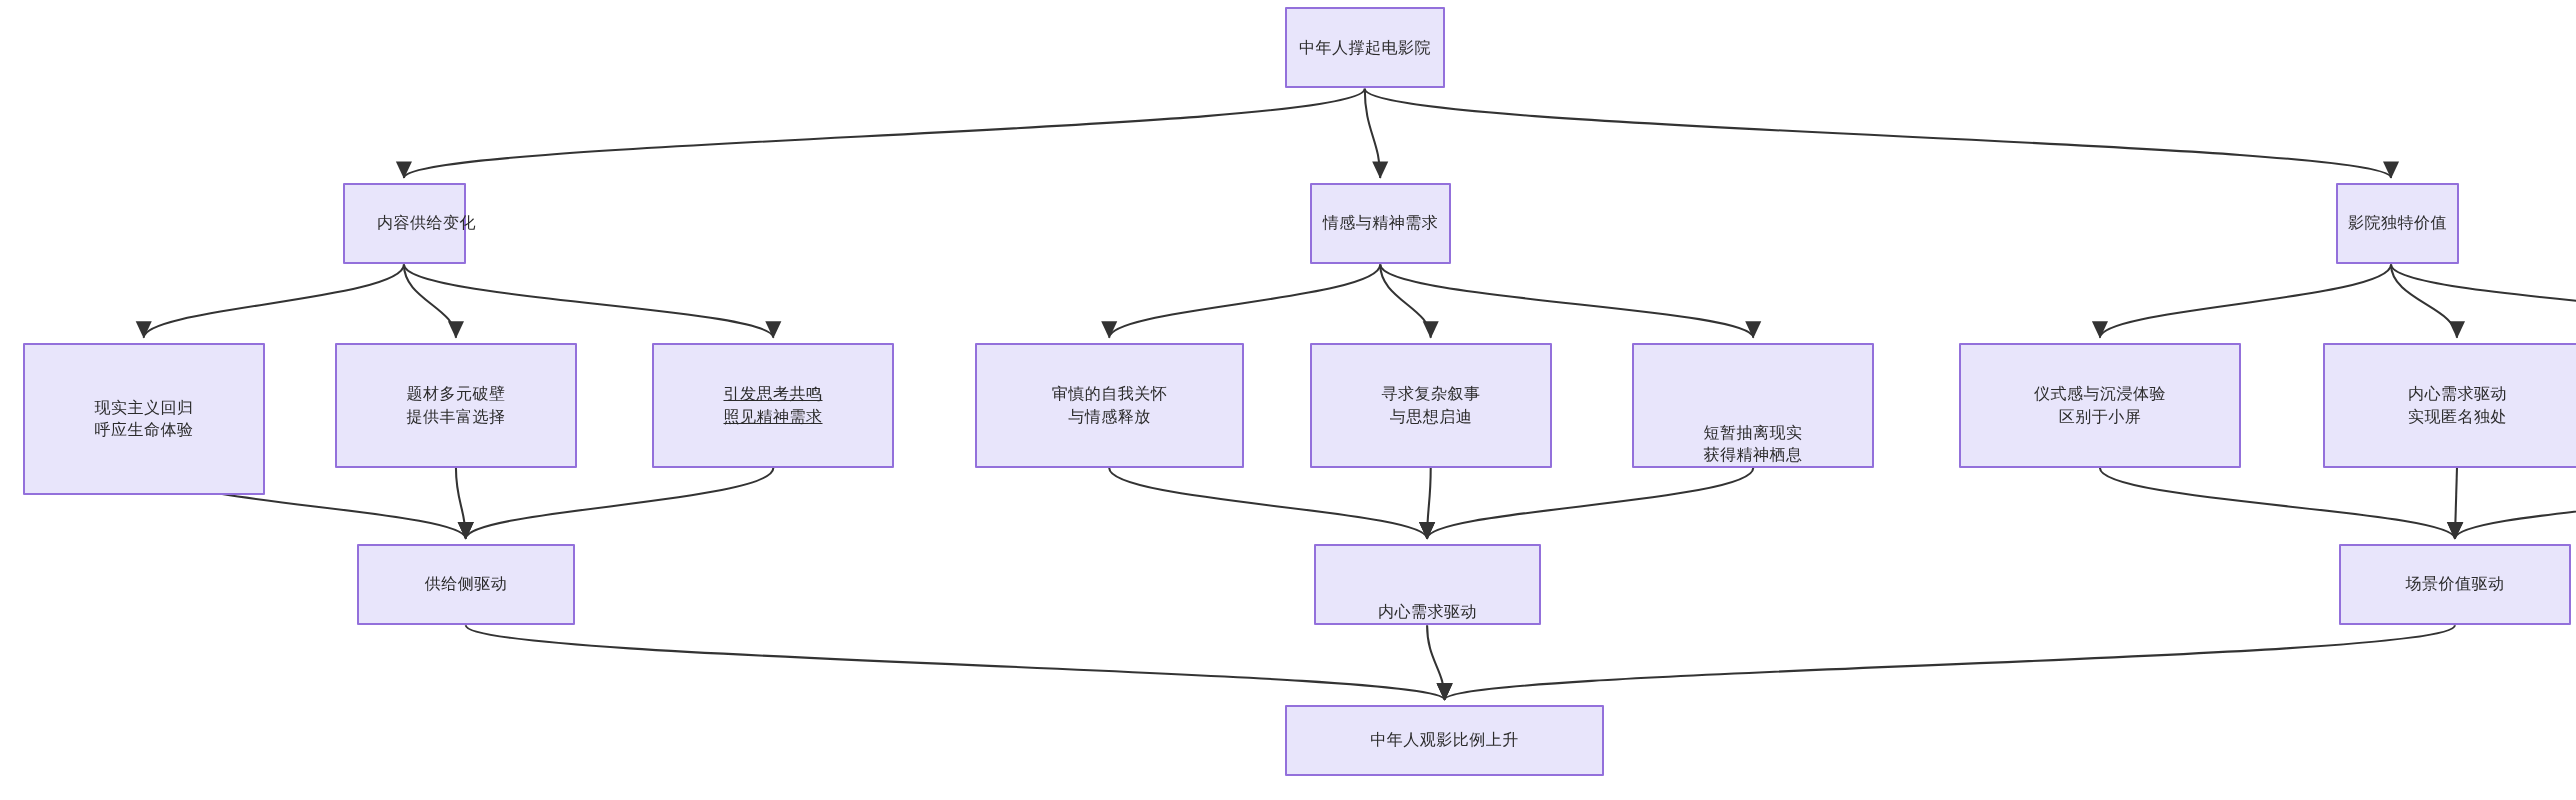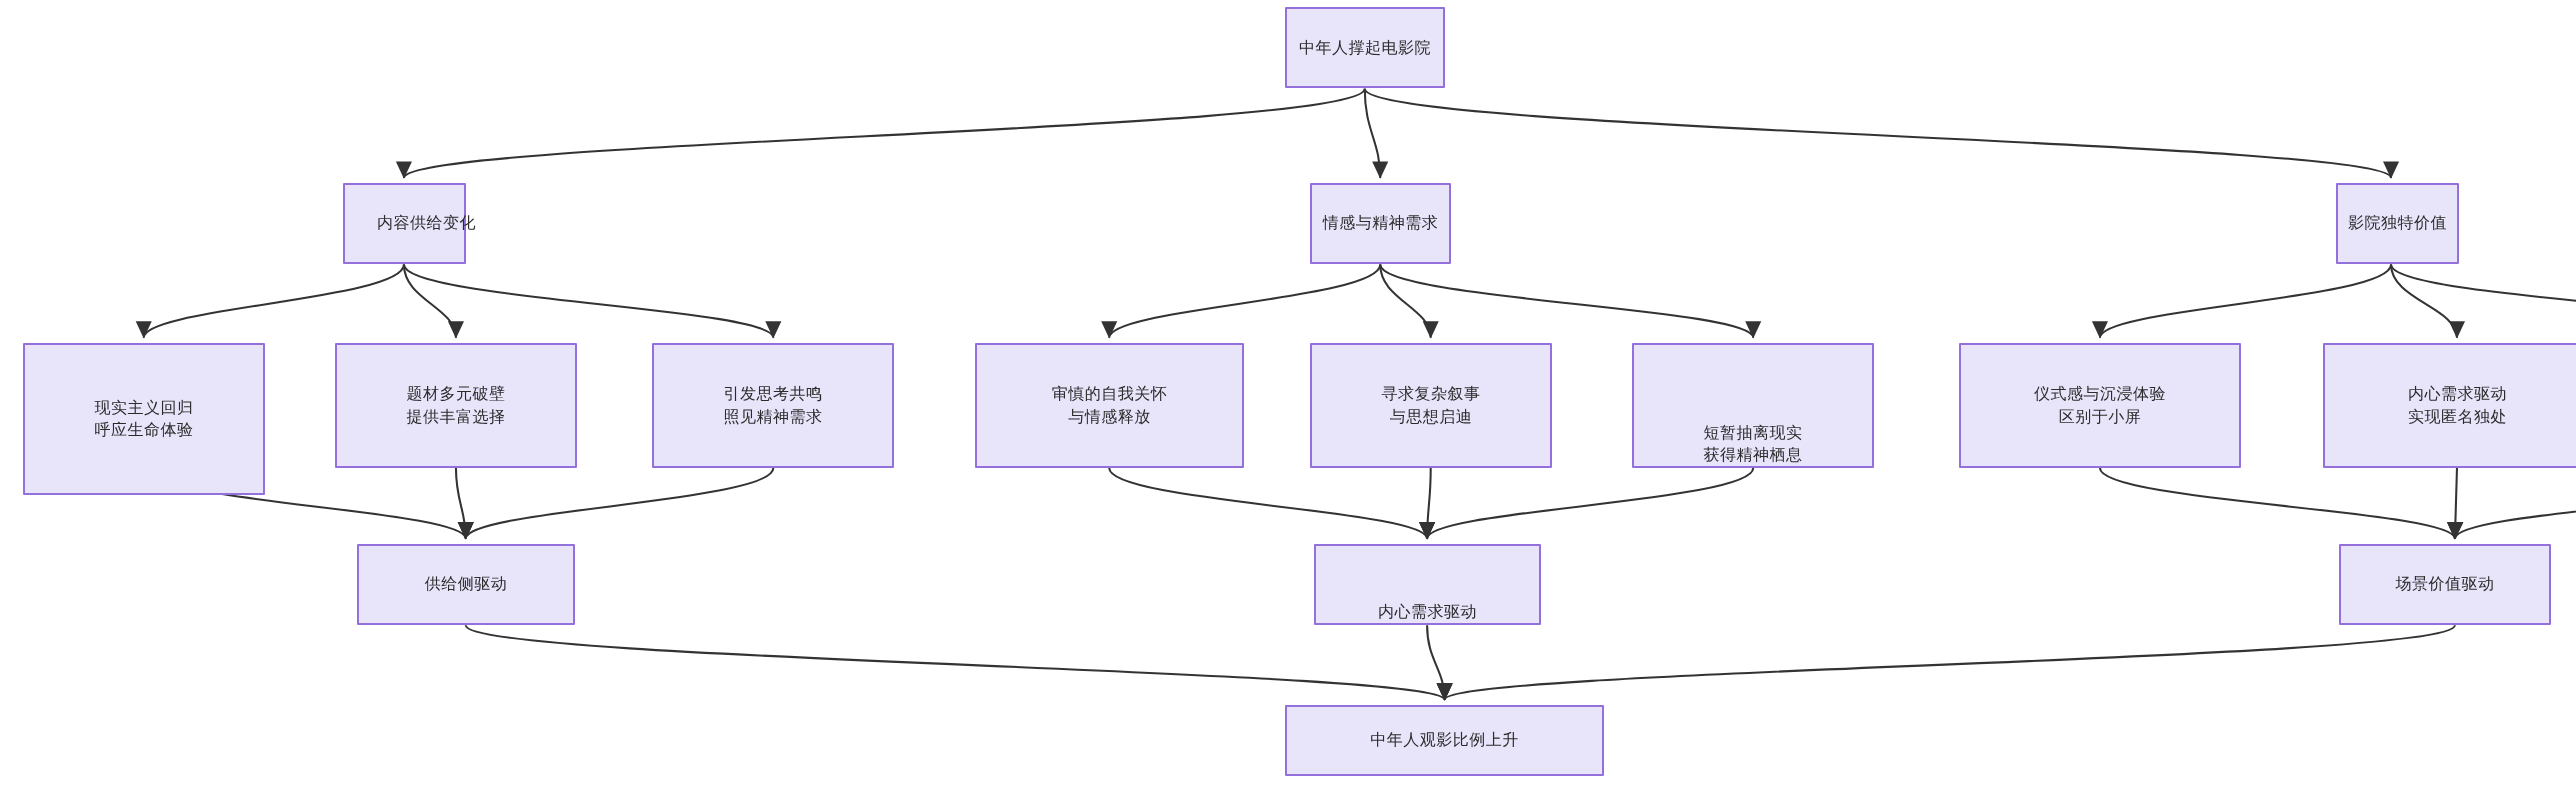--- a/index.html
+++ b/index.html
@@ -100,21 +100,21 @@
         <span>影院独特价值</span>
       </div>
       <div class="node" style="left: 23px; top: 343px; width: 242px; height: 152px;">
         <span>现实主义回归</span>
         <span class="line2">呼应生命体验</span>
       </div>
       <div class="node" style="left: 335px; top: 343px; width: 242px; height: 125px;">
         <span>题材多元破壁</span>
         <span class="line2">提供丰富选择</span>
       </div>
-      <div class="node" style="left: 652px; top: 343px; width: 242px; height: 125px;">
+      <div class="node" style="left: 652px; top: 343px; width: 242px; height: 125px; text-decoration: underline;">
         <span>引发思考共鸣</span>
         <span class="line2">照见精神需求</span>
       </div>
       <div class="node" style="left: 975px; top: 343px; width: 269px; height: 125px;">
         <span>审慎的自我关怀</span>
         <span class="line2">与情感释放</span>
       </div>
       <div class="node" style="left: 1310px; top: 343px; width: 242px; height: 125px;">
         <span>寻求复杂叙事</span>
         <span class="line2">与思想启迪</span>
@@ -130,21 +130,21 @@
       <div class="node" style="left: 2323px; top: 343px; width: 269px; height: 125px;">
         <span>内心需求驱动</span>
         <span class="line2">实现匿名独处</span>
       </div>
       <div class="node" style="left: 357px; top: 544px; width: 218px; height: 81px;">
         <span>供给侧驱动</span>
       </div>
       <div class="node" style="left: 1314px; top: 544px; width: 227px; height: 81px; justify-content: flex-end;">
         <span>内心需求驱动</span>
       </div>
-      <div class="node" style="left: 2339px; top: 544px; width: 212px; height: 81px;">
+      <div class="node" style="left: 2339px; top: 544px; width: 232px; height: 81px;">
         <span>场景价值驱动</span>
       </div>
       <div class="node" style="left: 1285px; top: 705px; width: 319px; height: 71px;">
         <span>中年人观影比例上升</span>
       </div>
     </div>
 </div>
 
 
 </body></html>

